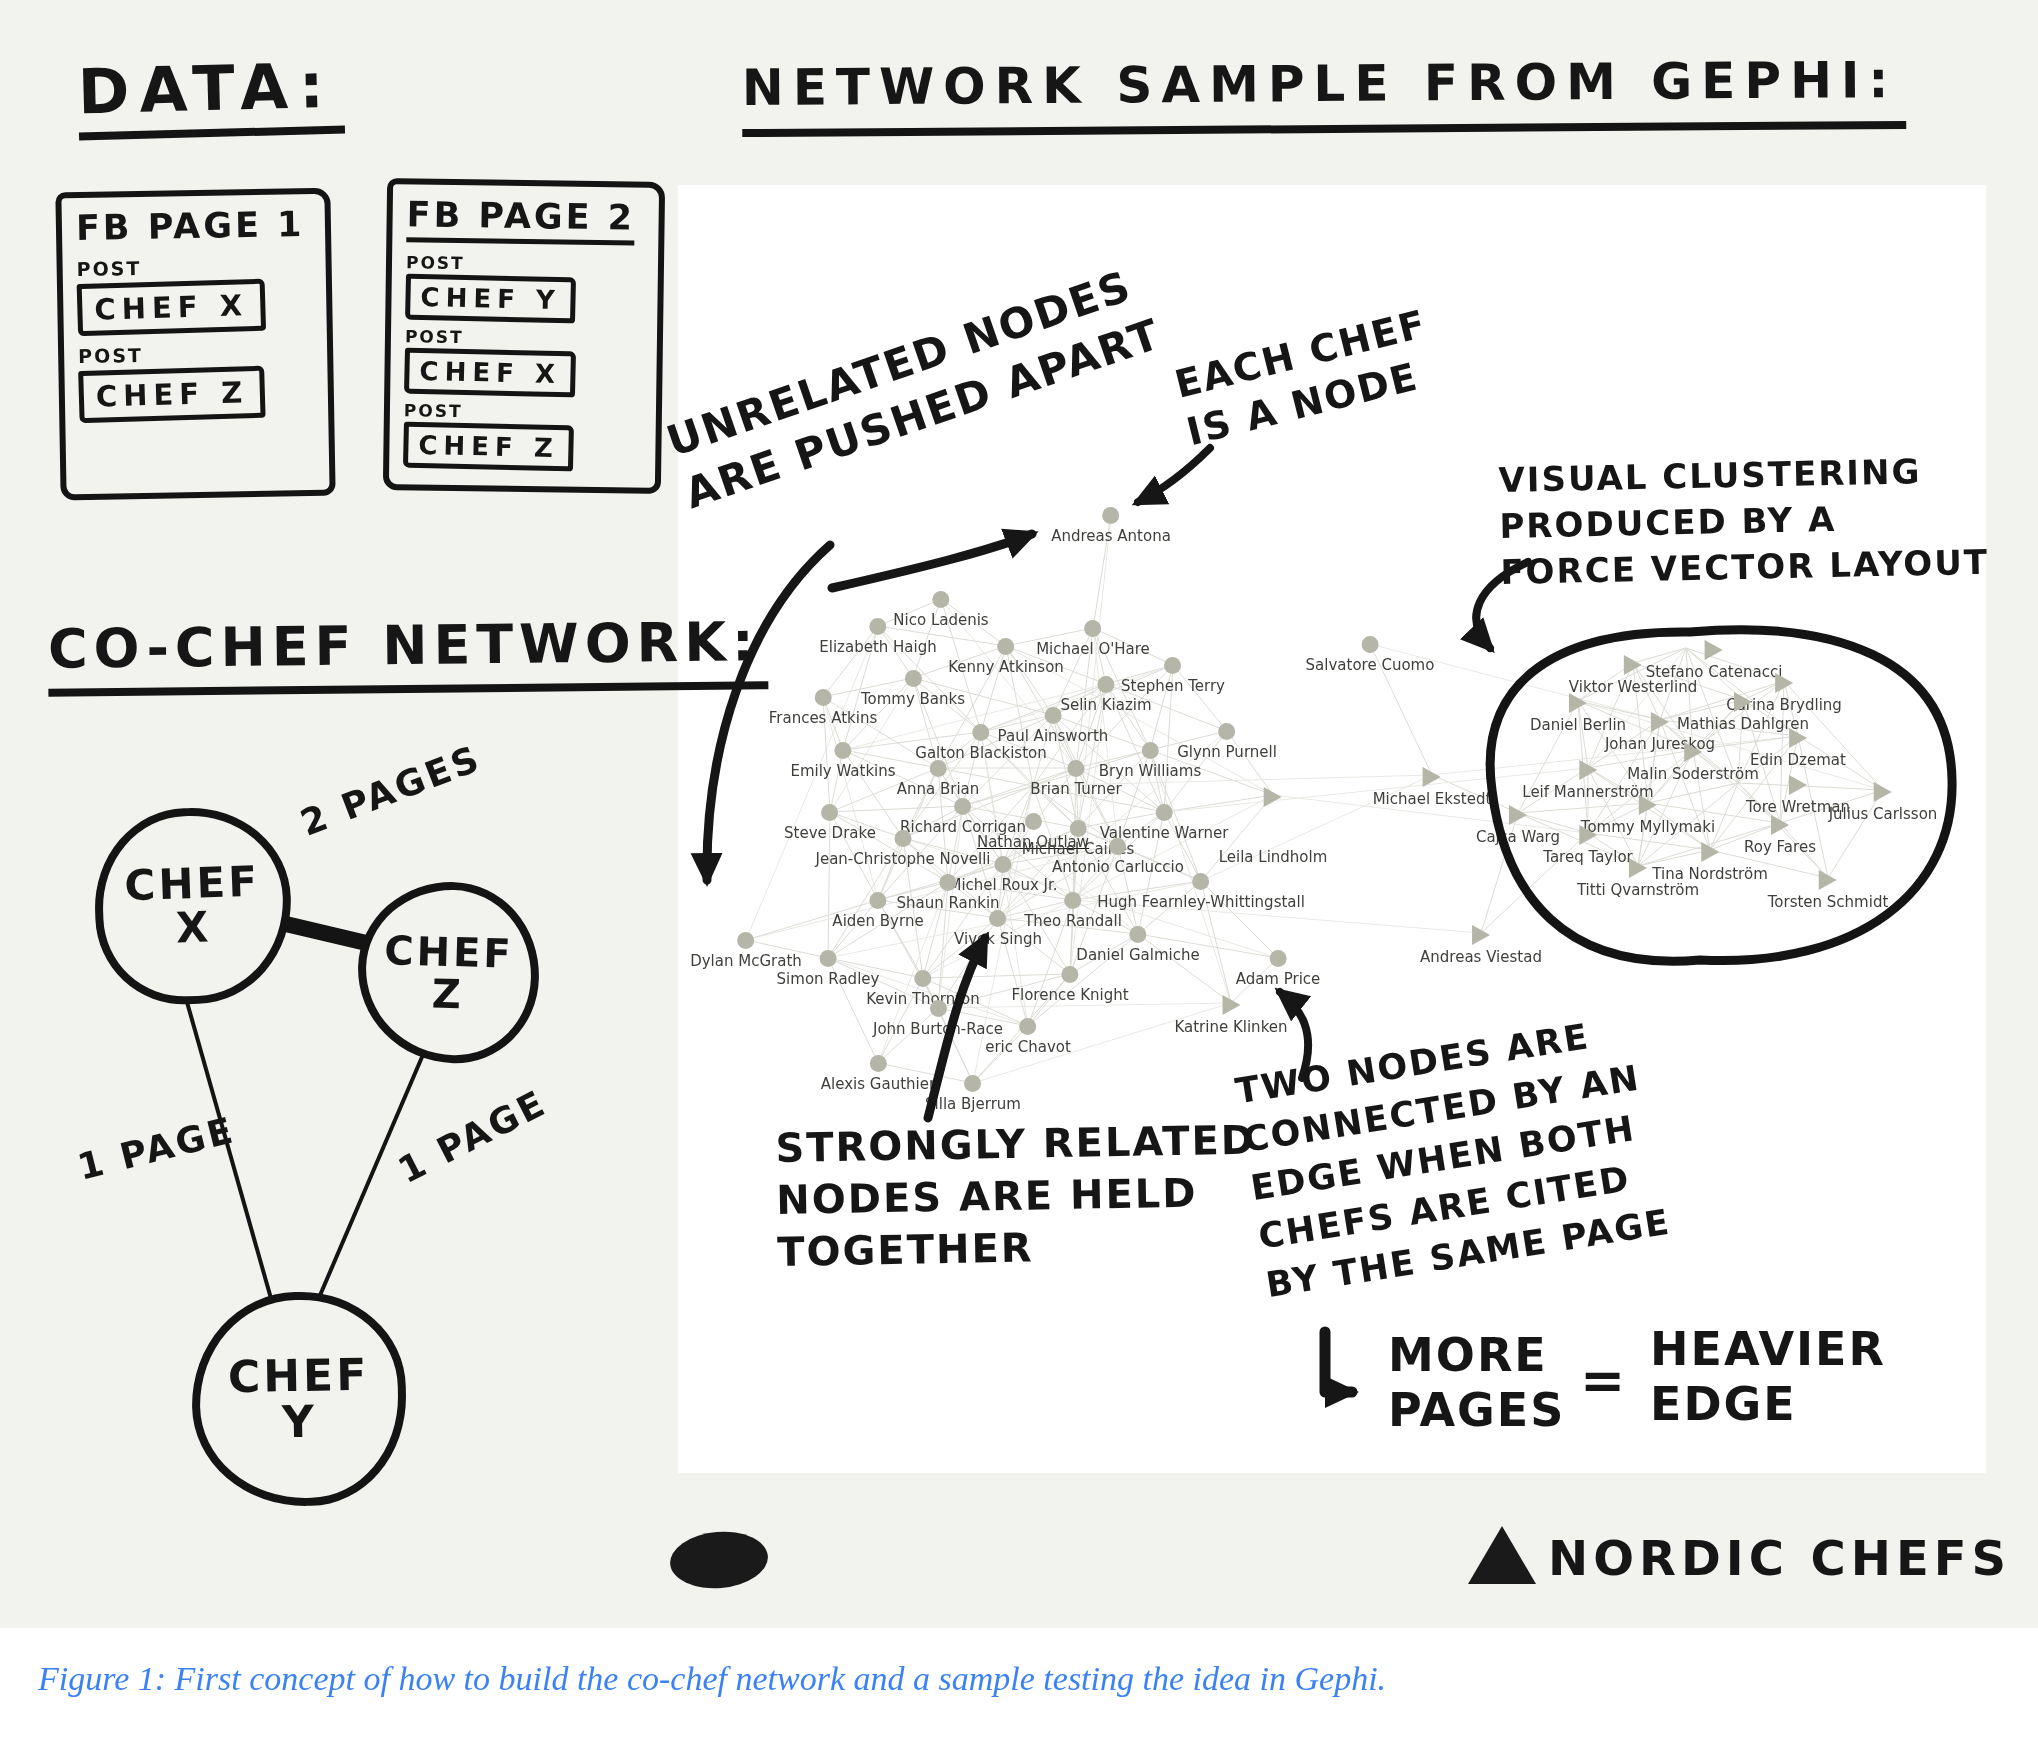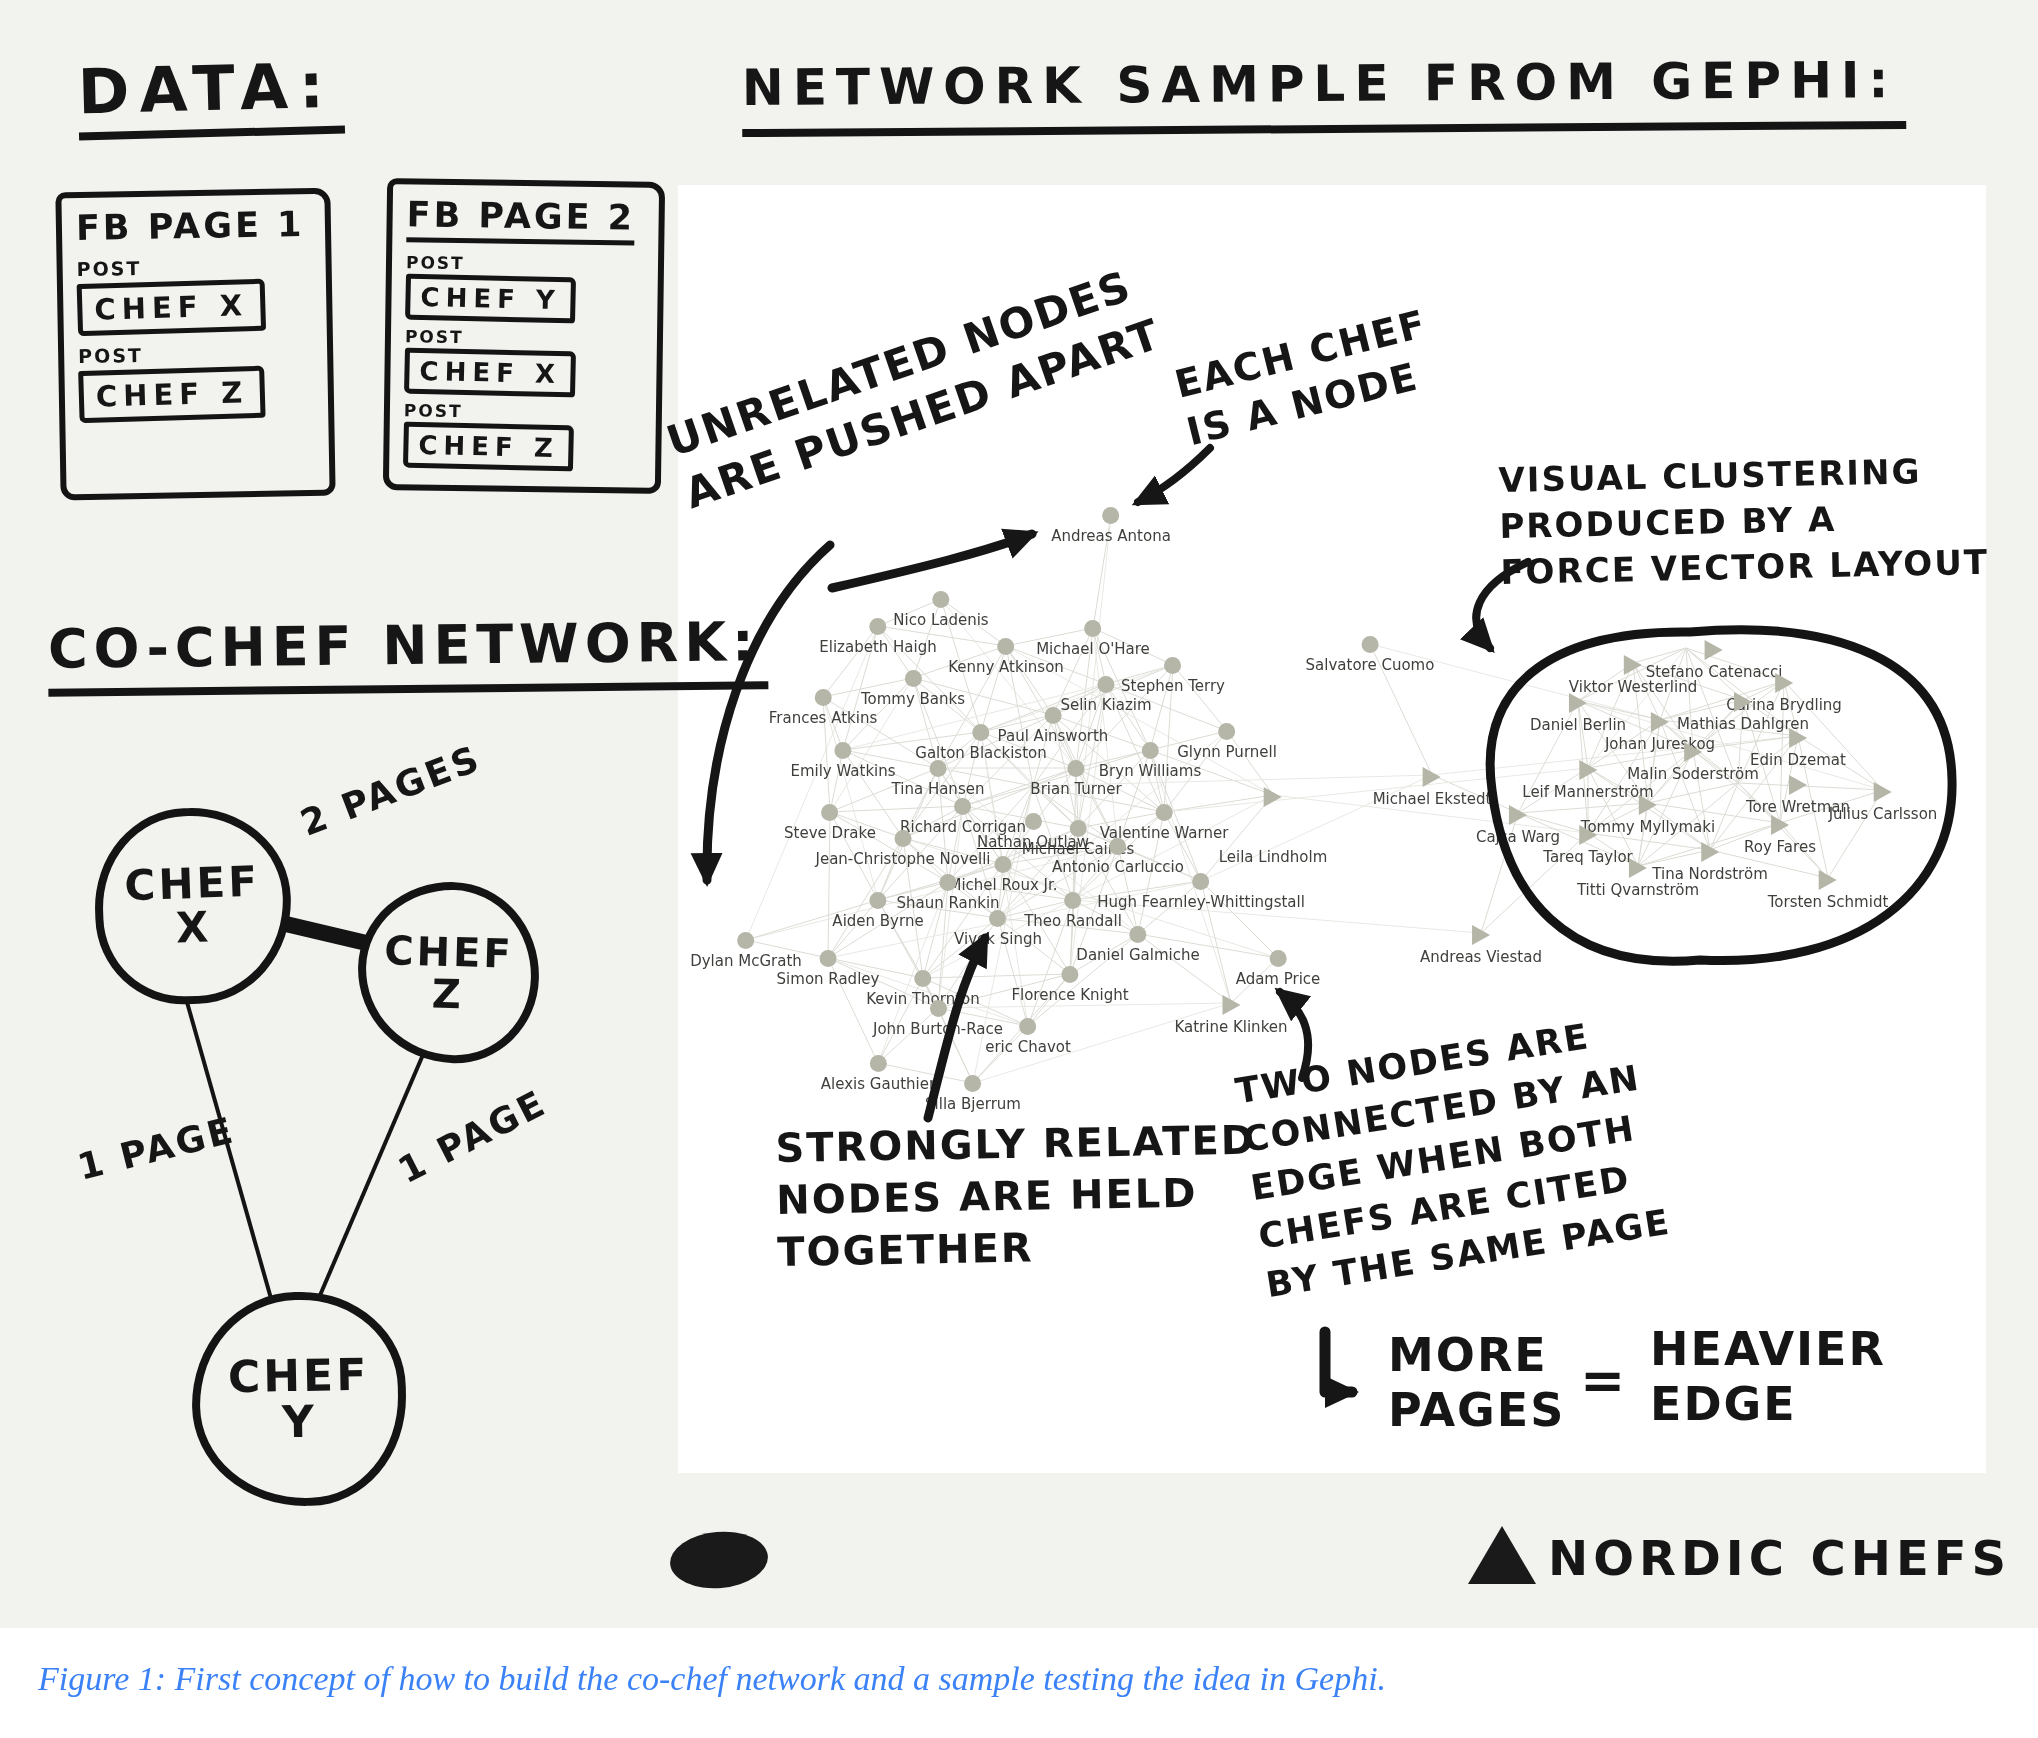--- a/index.html
+++ b/index.html
@@ -454,21 +454,21 @@
       <div class="gnode" style="left: 165px; top: 557px;">
         <span class="dot"></span>
         <span class="glabel">Emily Watkins</span>
       </div>
       <div class="gnode" style="left: 472px; top: 557px;">
         <span class="dot"></span>
         <span class="glabel">Bryn Williams</span>
       </div>
       <div class="gnode" style="left: 260px; top: 575px;">
         <span class="dot"></span>
-        <span class="glabel">Tina Hansen</span>
+        <span class="glabel">Anna Brian</span>
       </div>
       <div class="gnode" style="left: 398px; top: 575px;">
         <span class="dot"></span>
         <span class="glabel">Brian Turner</span>
       </div>
       <div class="gnode" style="left: 355px; top: 628px; text-decoration: underline;">
         <span class="dot"></span>
         <span class="glabel">Nathan Outlaw</span>
       </div>
       <div class="gnode" style="left: 595px; top: 602px; gap: 41px;">

